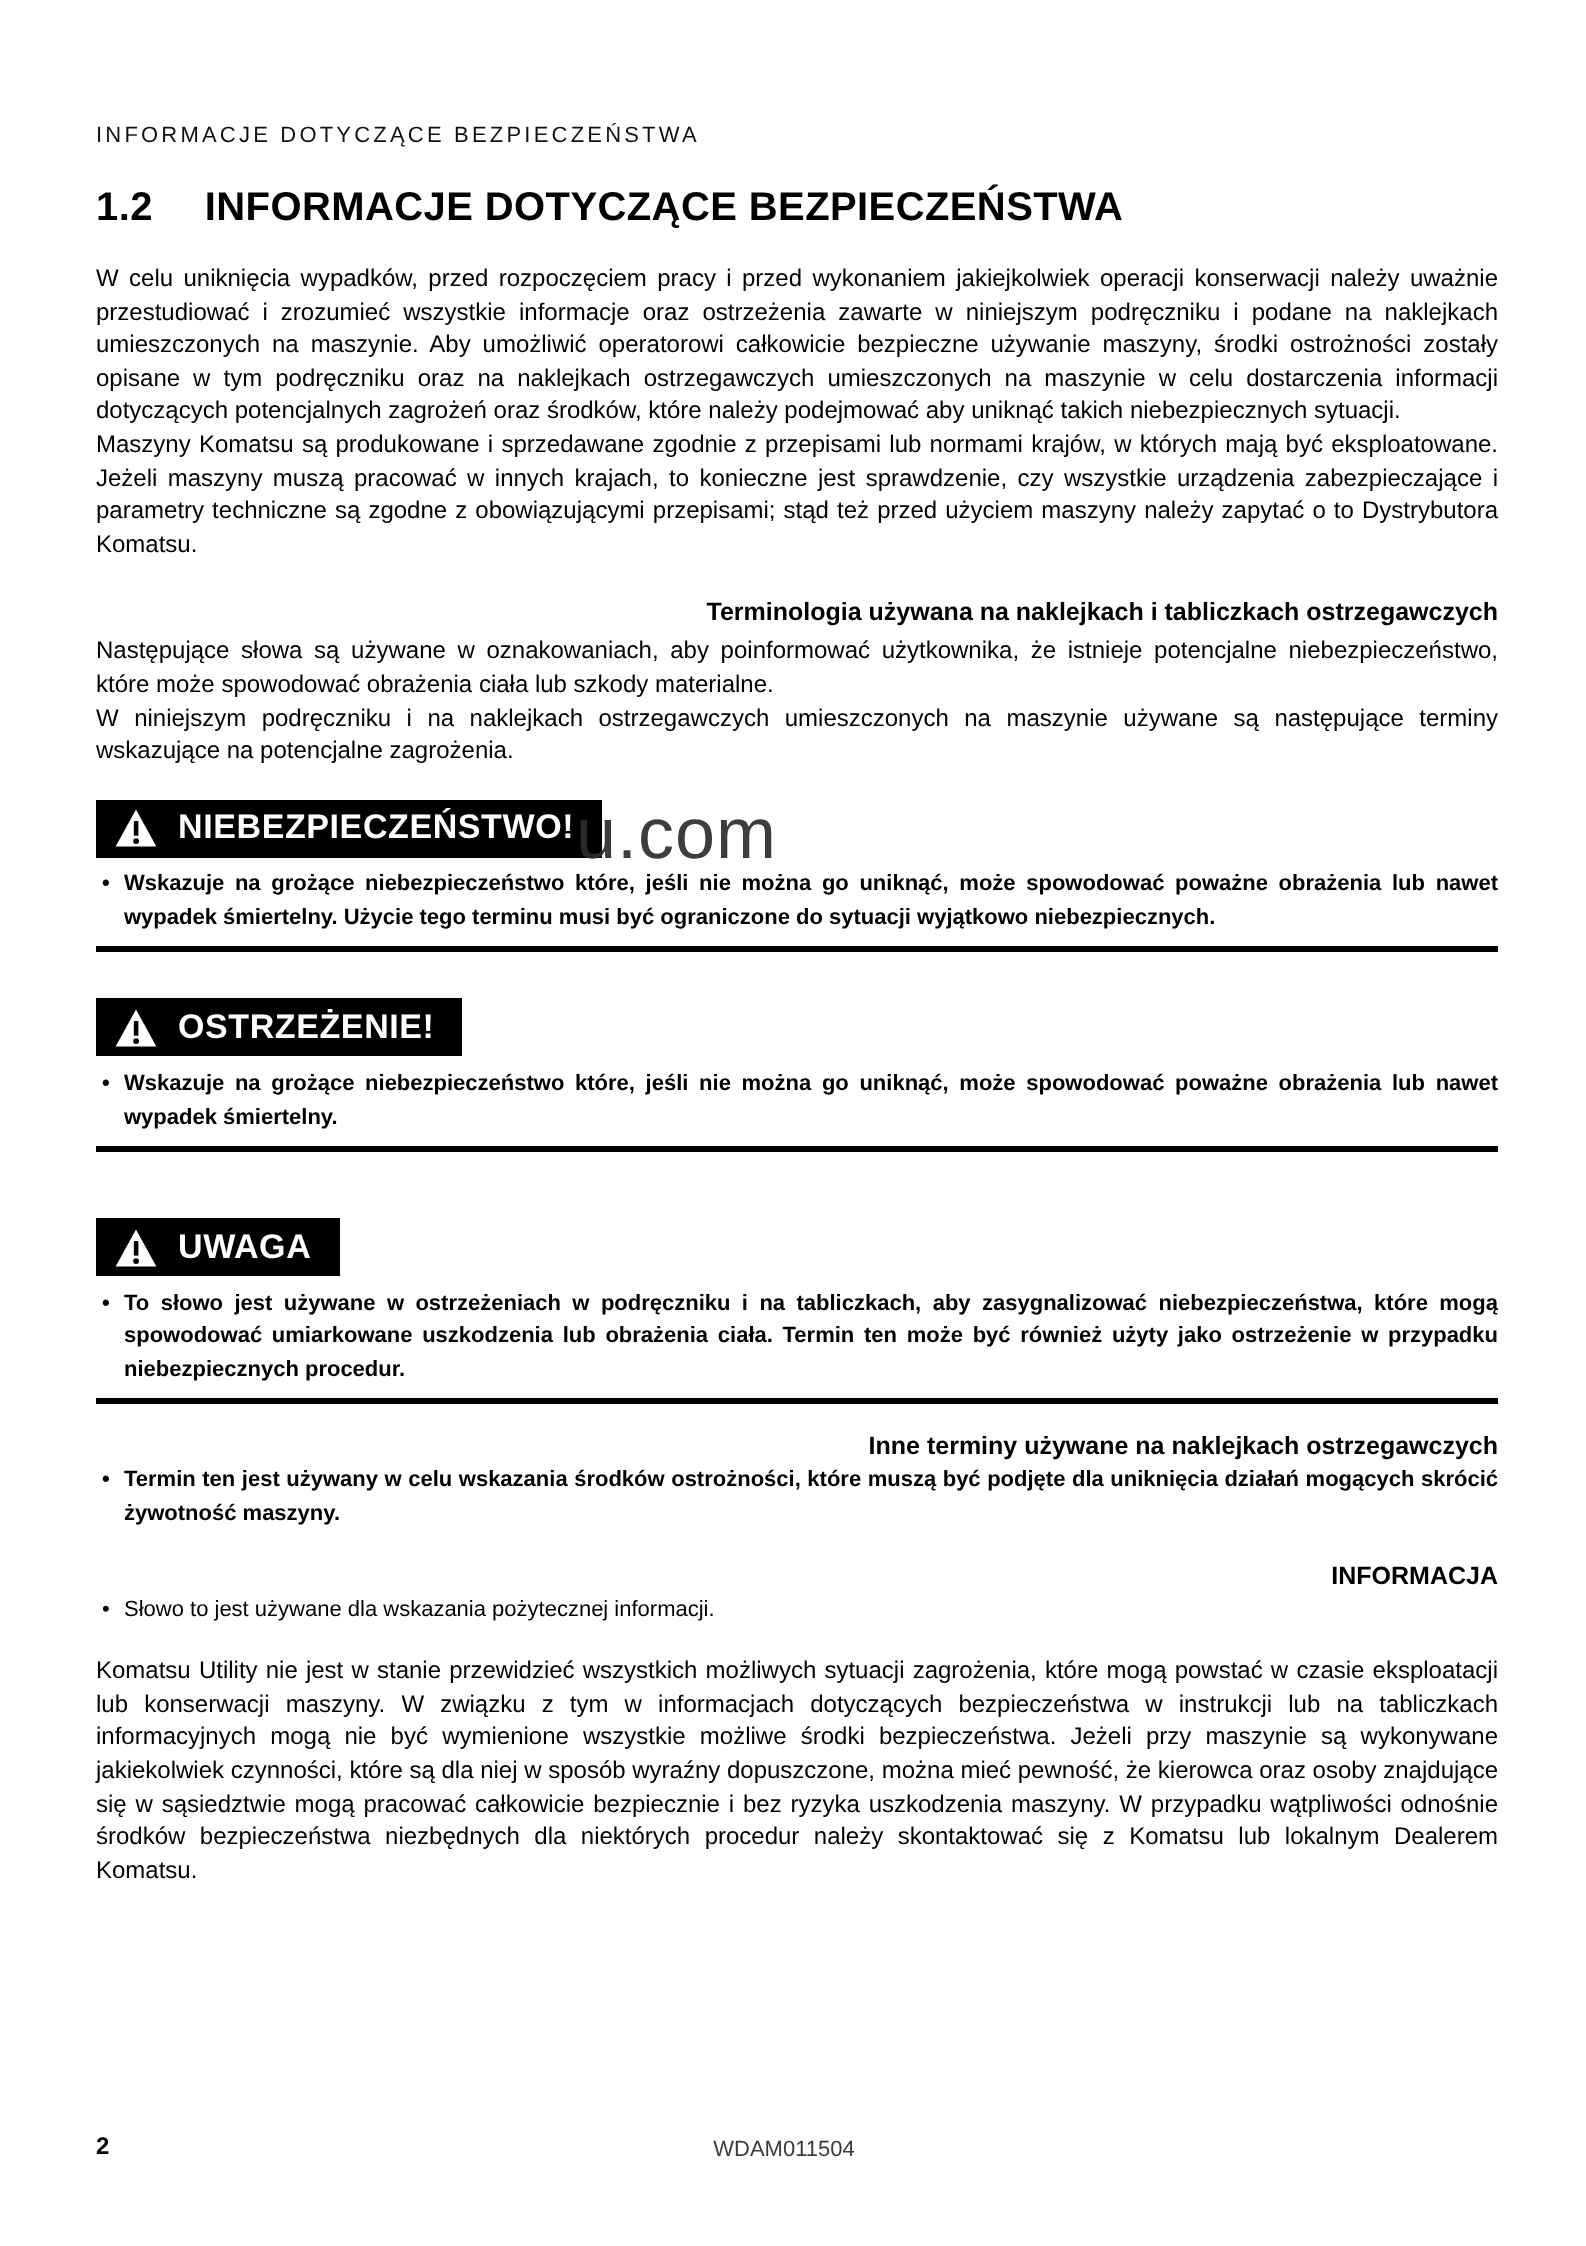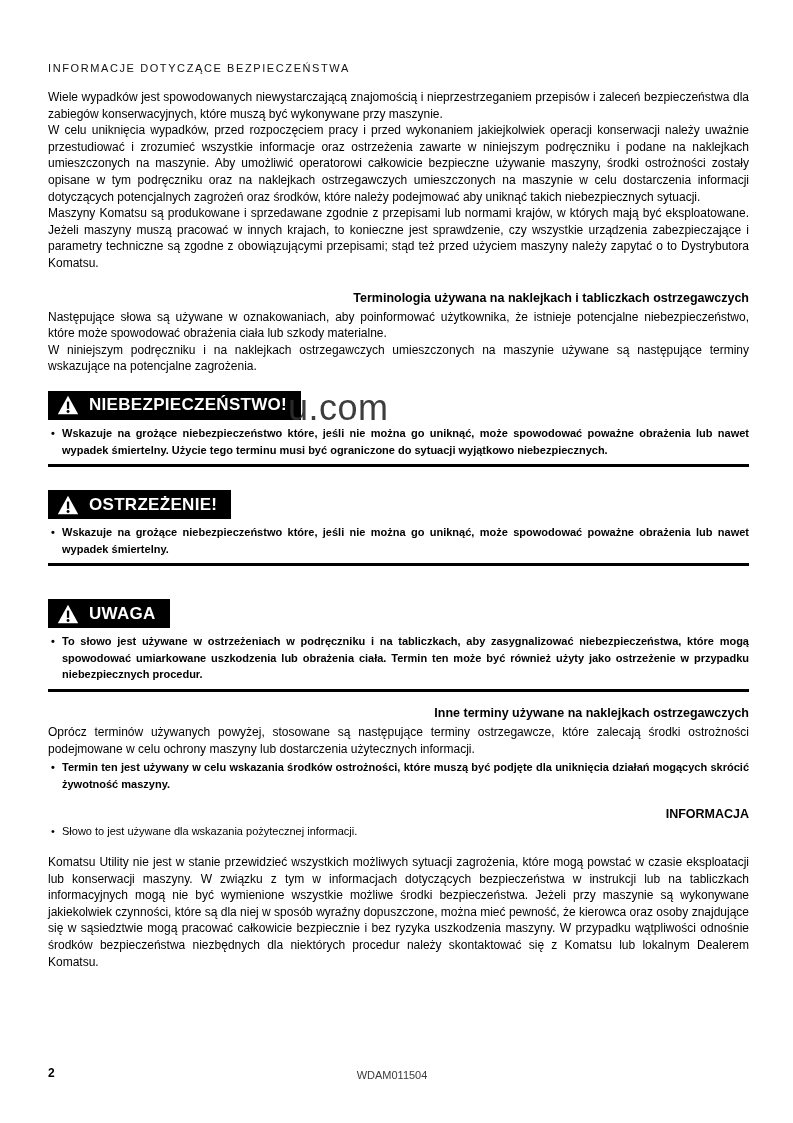--- a/index.html
+++ b/index.html
@@ -118,23 +118,25 @@
   }
 </style>
 </head>
 <body>
 
 <div class="page">
   <div class="content">
 
     <div class="running-header">INFORMACJE DOTYCZĄCE BEZPIECZEŃSTWA</div>
 
+    <h1 class="title">
+      <span class="num">1.2</span><span>INFORMACJE DOTYCZĄCE BEZPIECZEŃSTWA</span>
+    </h1>
 
     <div class="intro">
-      <p class="body">Wiele wypadków jest spowodowanych niewystarczającą znajomością i nieprzestrzeganiem przepisów i zaleceń bezpieczeństwa dla zabiegów konserwacyjnych, które muszą być wykonywane przy maszynie.</p>
       <p class="body">W celu uniknięcia wypadków, przed rozpoczęciem pracy i przed wykonaniem jakiejkolwiek operacji konserwacji należy uważnie przestudiować i zrozumieć wszystkie informacje oraz ostrzeżenia zawarte w niniejszym podręczniku i podane na naklejkach umieszczonych na maszynie. Aby umożliwić operatorowi całkowicie bezpieczne używanie maszyny, środki ostrożności zostały opisane w tym podręczniku oraz na naklejkach ostrzegawczych umieszczonych na maszynie w celu dostarczenia informacji dotyczących potencjalnych zagrożeń oraz środków, które należy podejmować aby uniknąć takich niebezpiecznych sytuacji.</p>
       <p class="body">Maszyny Komatsu są produkowane i sprzedawane zgodnie z przepisami lub normami krajów, w których mają być eksploatowane. Jeżeli maszyny muszą pracować w innych krajach, to konieczne jest sprawdzenie, czy wszystkie urządzenia zabezpieczające i parametry techniczne są zgodne z obowiązującymi przepisami; stąd też przed użyciem maszyny należy zapytać o to Dystrybutora Komatsu.</p>
     </div>
 
     <div class="subheading">Terminologia używana na naklejkach i tabliczkach ostrzegawczych</div>
     <div class="sub-paras">
       <p class="body">Następujące słowa są używane w oznakowaniach, aby poinformować użytkownika, że istnieje potencjalne niebezpieczeństwo, które może spowodować obrażenia ciała lub szkody materialne.</p>
       <p class="body">W niniejszym podręczniku i na naklejkach ostrzegawczych umieszczonych na maszynie używane są następujące terminy wskazujące na potencjalne zagrożenia.</p>
     </div>
 
@@ -187,23 +189,20 @@
         <span>UWAGA</span>
       </div>
       <div class="bullet-row bold-bullet">
         <span class="dot">•</span>
         <div class="btext">To słowo jest używane w ostrzeżeniach w podręczniku i na tabliczkach, aby zasygnalizować niebezpieczeństwa, które mogą spowodować umiarkowane uszkodzenia lub obrażenia ciała. Termin ten może być również użyty jako ostrzeżenie w przypadku niebezpiecznych procedur.</div>
       </div>
       <div class="rule"></div>
     </section>
 
     <div class="subheading other-heading">Inne terminy używane na naklejkach ostrzegawczych</div>
-    <div class="sub-paras">
-      <p class="body">Oprócz terminów używanych powyżej, stosowane są następujące terminy ostrzegawcze, które zalecają środki ostrożności podejmowane w celu ochrony maszyny lub dostarczenia użytecznych informacji.</p>
-    </div>
 
     <div class="bullet-row bold-bullet" style="margin-top:2px;">
       <span class="dot">•</span>
       <div class="btext">Termin ten jest używany w celu wskazania środków ostrożności, które muszą być podjęte dla uniknięcia działań mogących skrócić żywotność maszyny.</div>
     </div>
 
     <div class="subheading info-heading">INFORMACJA</div>
     <div class="bullet-row" style="margin-top:2px;">
       <span class="dot">•</span>
       <div class="btext">Słowo to jest używane dla wskazania pożytecznej informacji.</div>

